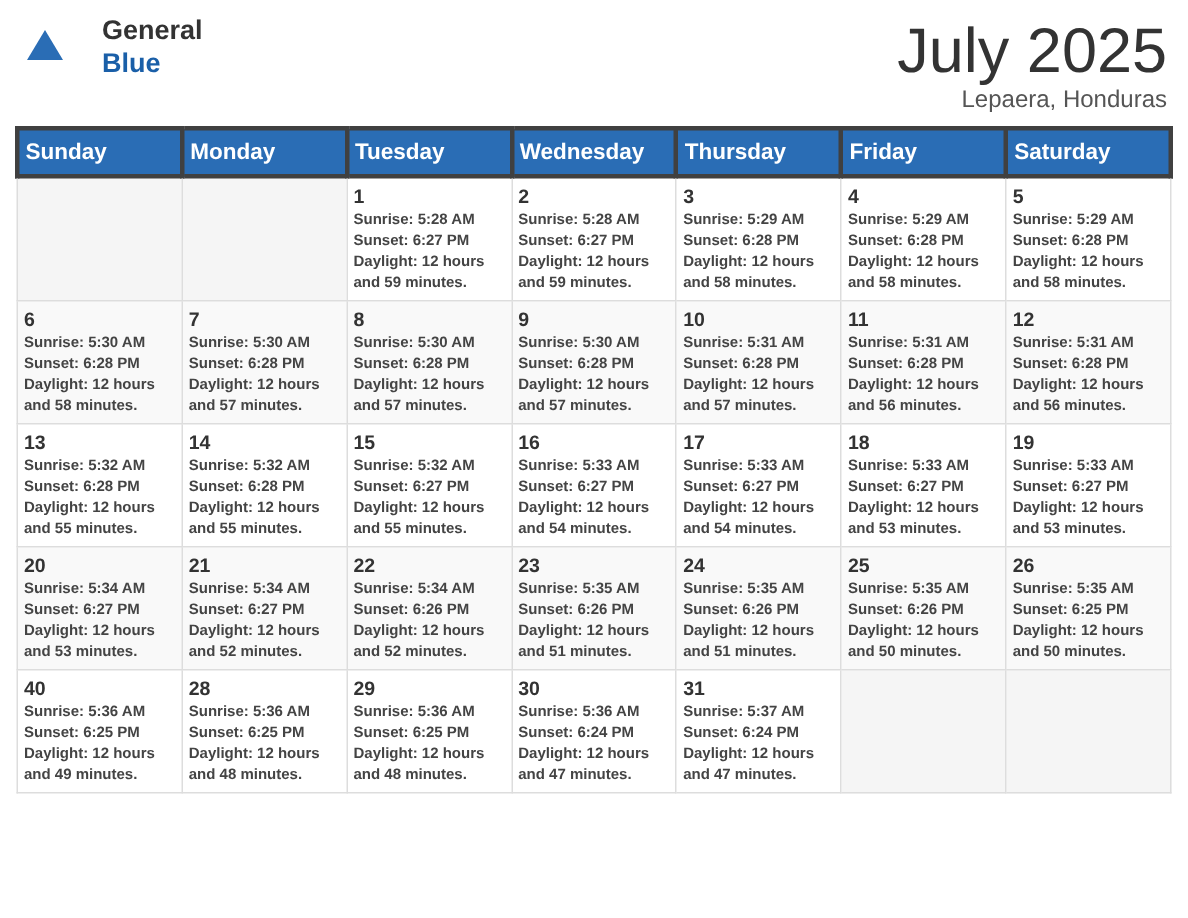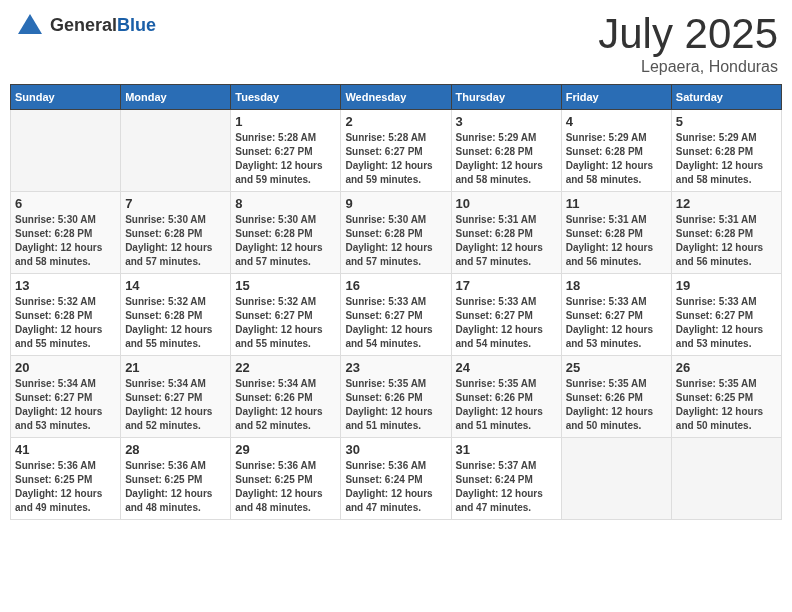--- a/index.html
+++ b/index.html
@@ -17,22 +17,23 @@
       margin-bottom: 8px;
       padding: 0 4px;
     }
     .logo {
       display: flex;
       align-items: center;
       gap: 4px;
     }
     .logo-text {
       display: flex;
-      flex-direction: row;
+      flex-direction: column;
       line-height: 1.2;
+      margin-left: 18px;
     }
     .logo-general {
       font-size: 18px;
       font-weight: bold;
       color: #333;
     }
     .logo-blue {
       font-size: 18px;
       font-weight: bold;
       color: #1a5fa8;
@@ -57,23 +58,23 @@
     .calendar {
       width: 100%;
       border-collapse: collapse;
       border: 1px solid #ccc;
     }
     .calendar th {
       background-color: #2a6db5;
       color: white;
       padding: 6px 4px;
       text-align: left;
-      font-size: 11px;
-      font-weight: bold;
-      border: 1px solid #404040;
+      font-size: 15px;
+      font-weight: bold;
+      border: 3px solid #404040;
     }
     .calendar td {
       vertical-align: top;
       padding: 4px;
       border: 1px solid #ddd;
       width: 110px;
       min-height: 80px;
       font-size: 10px;
       color: #333;
       background: #fff;
@@ -242,21 +243,21 @@
           <span class="day-number">25</span>
           <div class="day-info">Sunrise: 5:35 AM<br>Sunset: 6:26 PM<br>Daylight: 12 hours and 50 minutes.</div>
         </td>
         <td>
           <span class="day-number">26</span>
           <div class="day-info">Sunrise: 5:35 AM<br>Sunset: 6:25 PM<br>Daylight: 12 hours and 50 minutes.</div>
         </td>
       </tr>
       <tr>
         <td>
-          <span class="day-number">41</span>
+          <span class="day-number">40</span>
           <div class="day-info">Sunrise: 5:36 AM<br>Sunset: 6:25 PM<br>Daylight: 12 hours and 49 minutes.</div>
         </td>
         <td>
           <span class="day-number">28</span>
           <div class="day-info">Sunrise: 5:36 AM<br>Sunset: 6:25 PM<br>Daylight: 12 hours and 48 minutes.</div>
         </td>
         <td>
           <span class="day-number">29</span>
           <div class="day-info">Sunrise: 5:36 AM<br>Sunset: 6:25 PM<br>Daylight: 12 hours and 48 minutes.</div>
         </td>

